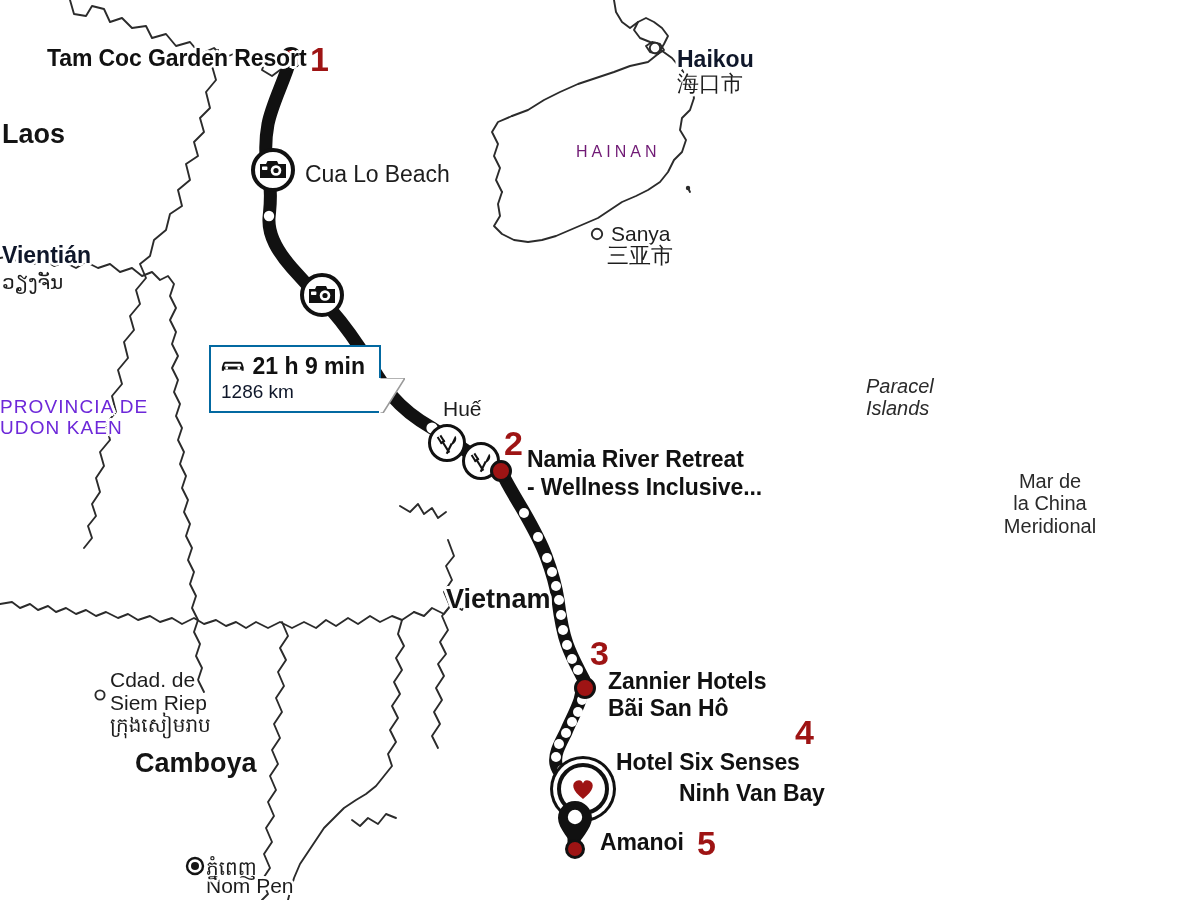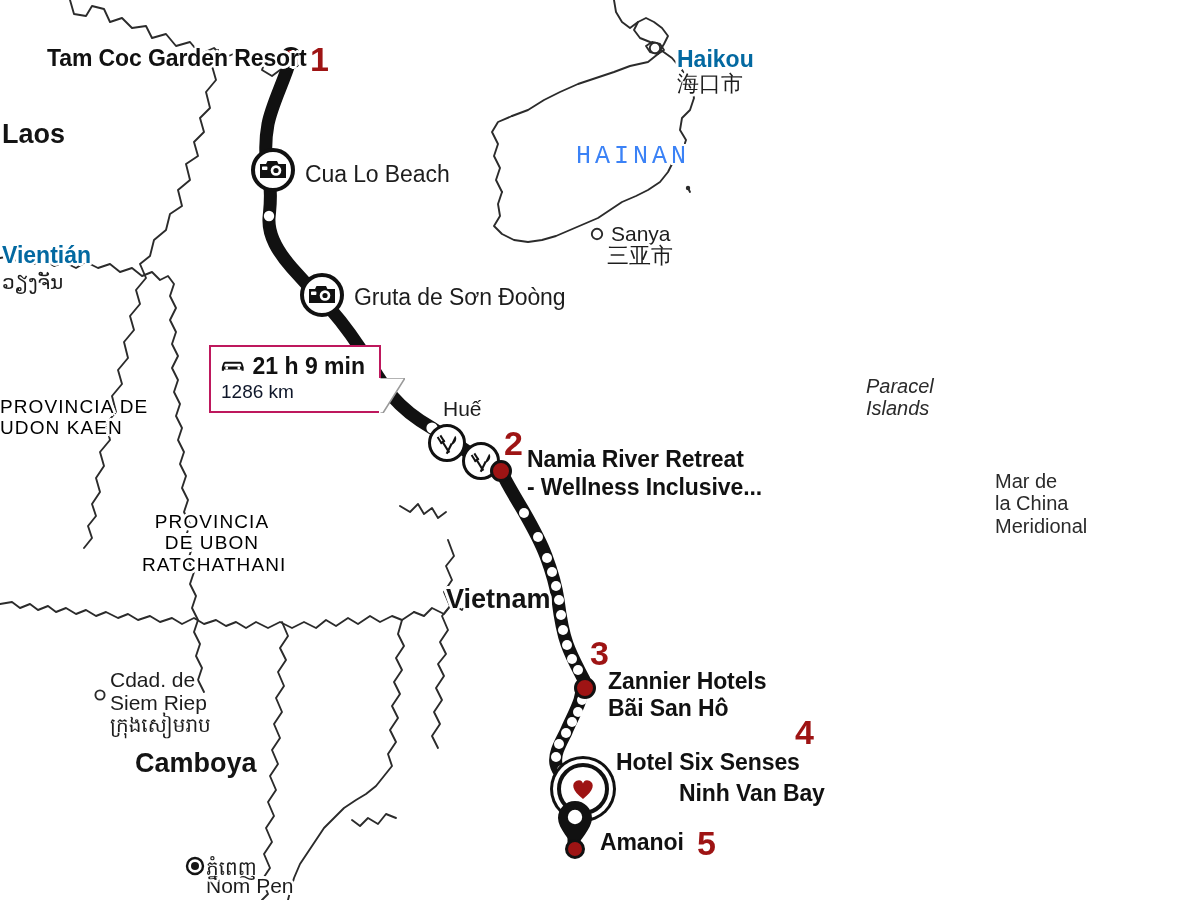--- a/index.html
+++ b/index.html
@@ -60,62 +60,62 @@
     color: #141414;
   }
   .city {
     font-size: 21px;
     font-weight: 400;
     color: #1d1d1d;
   }
   .city-bold {
     font-size: 23px;
     font-weight: 700;
-    color: #0369a1;
+    color: #0f172a;
   }
   .cjk {
     font-size: 22px;
     font-weight: 400;
     color: #1d1d1d;
     font-family: "DejaVu Sans", sans-serif;
   }
   .script {
     font-size: 20px;
     font-weight: 400;
     color: #1d1d1d;
     font-family: "DejaVu Sans", sans-serif;
   }
   .admin {
     font-size: 19px;
     font-weight: 400;
-    color: #000000;
+    color: #6d28d9;
     letter-spacing: 1.1px;
     text-align: center;
   }
   .sea {
     font-size: 20px;
     font-weight: 400;
     color: #2a2a2a;
+    text-align: center;
   }
   .sea.italic { font-style: italic; }
   .region {
-    font-size: 25px;
+    font-size: 16px;
     font-weight: 400;
     letter-spacing: 4px;
-    color: #3b82f6;
-    font-family: Liberation Mono, monospace;
+    color: #701a75;
   }
 
   
   #callout {
     position: absolute;
     left: 209px;
     top: 345px;
     background: #fff;
-    border: 2px solid #be185d;
+    border: 2px solid #0369a1;
     padding: 6px 14px 8px 10px;
     box-sizing: border-box;
     width: 172px;
   }
   #callout .line1 {
     display: flex;
     align-items: center;
     gap: 8px;
   }
   #callout .dur {
@@ -436,33 +436,29 @@
 
   <div class="lbl halo poi-name" style="left:608px; top:669px;">Zannier Hotels</div>
   <div class="lbl halo poi-name" style="left:608px; top:696px;">Bãi San Hô</div>
 
   <div class="lbl halo poi-name" style="left:616px; top:750px;">Hotel Six Senses</div>
   <div class="lbl halo poi-name" style="left:639px; top:781px;margin-left:40px;">Ninh Van Bay</div>
 
   <div class="lbl halo poi-name" style="left:600px; top:830px;">Amanoi</div>
 
   <div class="lbl halo poi-name thin" style="left:305px; top:162px;">Cua Lo Beach</div>
-  <div class="lbl halo poi-name thin" style="left:354px; top:285px;">Gruta de Sơn Đoòng</div>
 
   <div class="lbl halo country-bold" style="left:2px; top:119px;">Laos</div>
 
   <div class="lbl halo city-bold" style="left:2px; top:243px;">Vientián</div>
   <div class="lbl halo script" style="left:2px; top:271px;">ວຽງຈັນ</div>
 
   <div class="lbl halo admin" style="left:0px; top:396px; width:112px; text-align:left;">PROVINCIA DE
 UDON KAEN</div>
 
-  <div class="lbl halo admin" style="left:142px; top:511px; width:140px;">PROVINCIA
-DE UBON
-RATCHATHANI</div>
 
   <div class="lbl halo city" style="left:110px; top:668px;">Cdad. de</div>
   <div class="lbl halo city" style="left:110px; top:691px;">Siem Riep</div>
   <div class="lbl halo script" style="left:110px; top:714px;">ក្រុងសៀមរាប</div>
 
   <div class="lbl halo country-bold" style="left:135px; top:748px;">Camboya</div>
 
   <div class="lbl halo city" style="left:206px; top:874px;">Nom Pen</div>
   <div class="lbl halo script" style="left:206px; top:857px;">ភ្នំពេញ</div>
 

